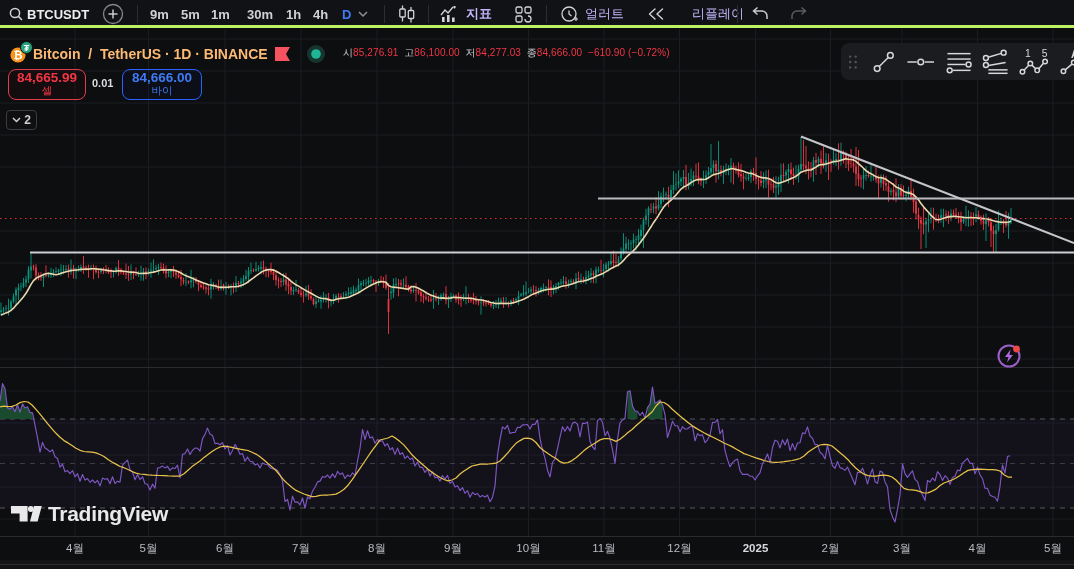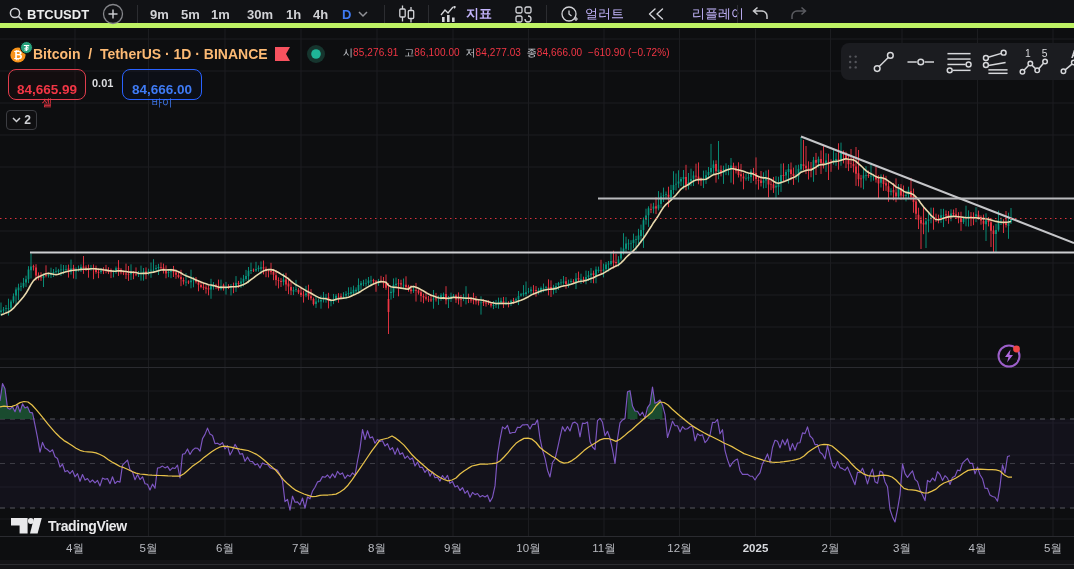--- a/index.html
+++ b/index.html
@@ -1,29 +1,29 @@
 <!DOCTYPE html>
 <html><head><meta charset="utf-8"><style>
 *{margin:0;padding:0;box-sizing:border-box}
 html,body{width:1074px;height:569px;overflow:hidden;background:#0d0e10;font-family:"Liberation Sans",sans-serif;-webkit-font-smoothing:antialiased}
 .abs{position:absolute}
-#topbar{position:absolute;left:0;top:0;width:1074px;height:28px;background:#111215;border-bottom:5px solid #bef264;z-index:5}
+#topbar{position:absolute;left:0;top:0;width:1074px;height:28px;background:#111215;border-bottom:3px solid #bef264;z-index:5}
 .tb{position:absolute;top:0;height:28px;display:flex;align-items:center;color:#c4b5fd;font-size:13px}
 .sep{position:absolute;top:5px;width:1px;height:18px;background:#2c2d31}
 .tf{color:#d1d2d6;font-size:13px;font-weight:bold}
 svg.ic{display:block}
 #symrow{position:absolute;left:0;top:0;width:1074px;height:0;z-index:4}
 #ohlc{position:absolute;top:46px;left:343px;font-size:10px;color:#ced0d6;z-index:4;white-space:nowrap;letter-spacing:0.1px}
 #ohlc b{color:#f23645;font-weight:normal}
-.btn{position:absolute;border-radius:8px;text-align:center;z-index:4;padding-top:12px}
+.btn{position:absolute;border-radius:8px;text-align:center;z-index:4;padding-top:0}
 .btn .v{font-size:13.5px;font-weight:bold}
 .btn .l{font-size:10.5px;margin-top:-1px}
 #chev2{position:absolute;left:6px;top:110px;width:31px;height:20px;border:1px solid #3c3d42;border-radius:4px;color:#cfd0d4;font-size:12px;font-weight:bold;display:flex;align-items:center;justify-content:center;gap:3px;z-index:4;background:rgba(16,16,18,.6)}
 #floatbar{position:absolute;left:841px;top:43px;width:240px;height:37px;background:#1b1c20;border-radius:8px 0 0 8px;z-index:4;display:flex;align-items:center}
-#logo{position:absolute;left:11px;top:518px;z-index:4;display:flex;align-items:center;color:#e9e9eb;font-weight:bold;font-size:14px;letter-spacing:-0.3px}
+#logo{position:absolute;left:11px;top:502px;z-index:4;display:flex;align-items:center;color:#e9e9eb;font-weight:bold;font-size:21px;letter-spacing:-0.3px}
 </style></head>
 <body>
 <svg width="1074" height="569" viewBox="0 0 1074 569" style="position:absolute;left:0;top:0">
 <line x1="75" y1="29" x2="75" y2="536" stroke="#1c1d20" stroke-width="1"></line>
     <line x1="148.5" y1="29" x2="148.5" y2="536" stroke="#1c1d20" stroke-width="1"></line>
     <line x1="225" y1="29" x2="225" y2="536" stroke="#1c1d20" stroke-width="1"></line>
     <line x1="301" y1="29" x2="301" y2="536" stroke="#1c1d20" stroke-width="1"></line>
     <line x1="377" y1="29" x2="377" y2="536" stroke="#1c1d20" stroke-width="1"></line>
     <line x1="453" y1="29" x2="453" y2="536" stroke="#1c1d20" stroke-width="1"></line>
     <line x1="528.5" y1="29" x2="528.5" y2="536" stroke="#1c1d20" stroke-width="1"></line>

